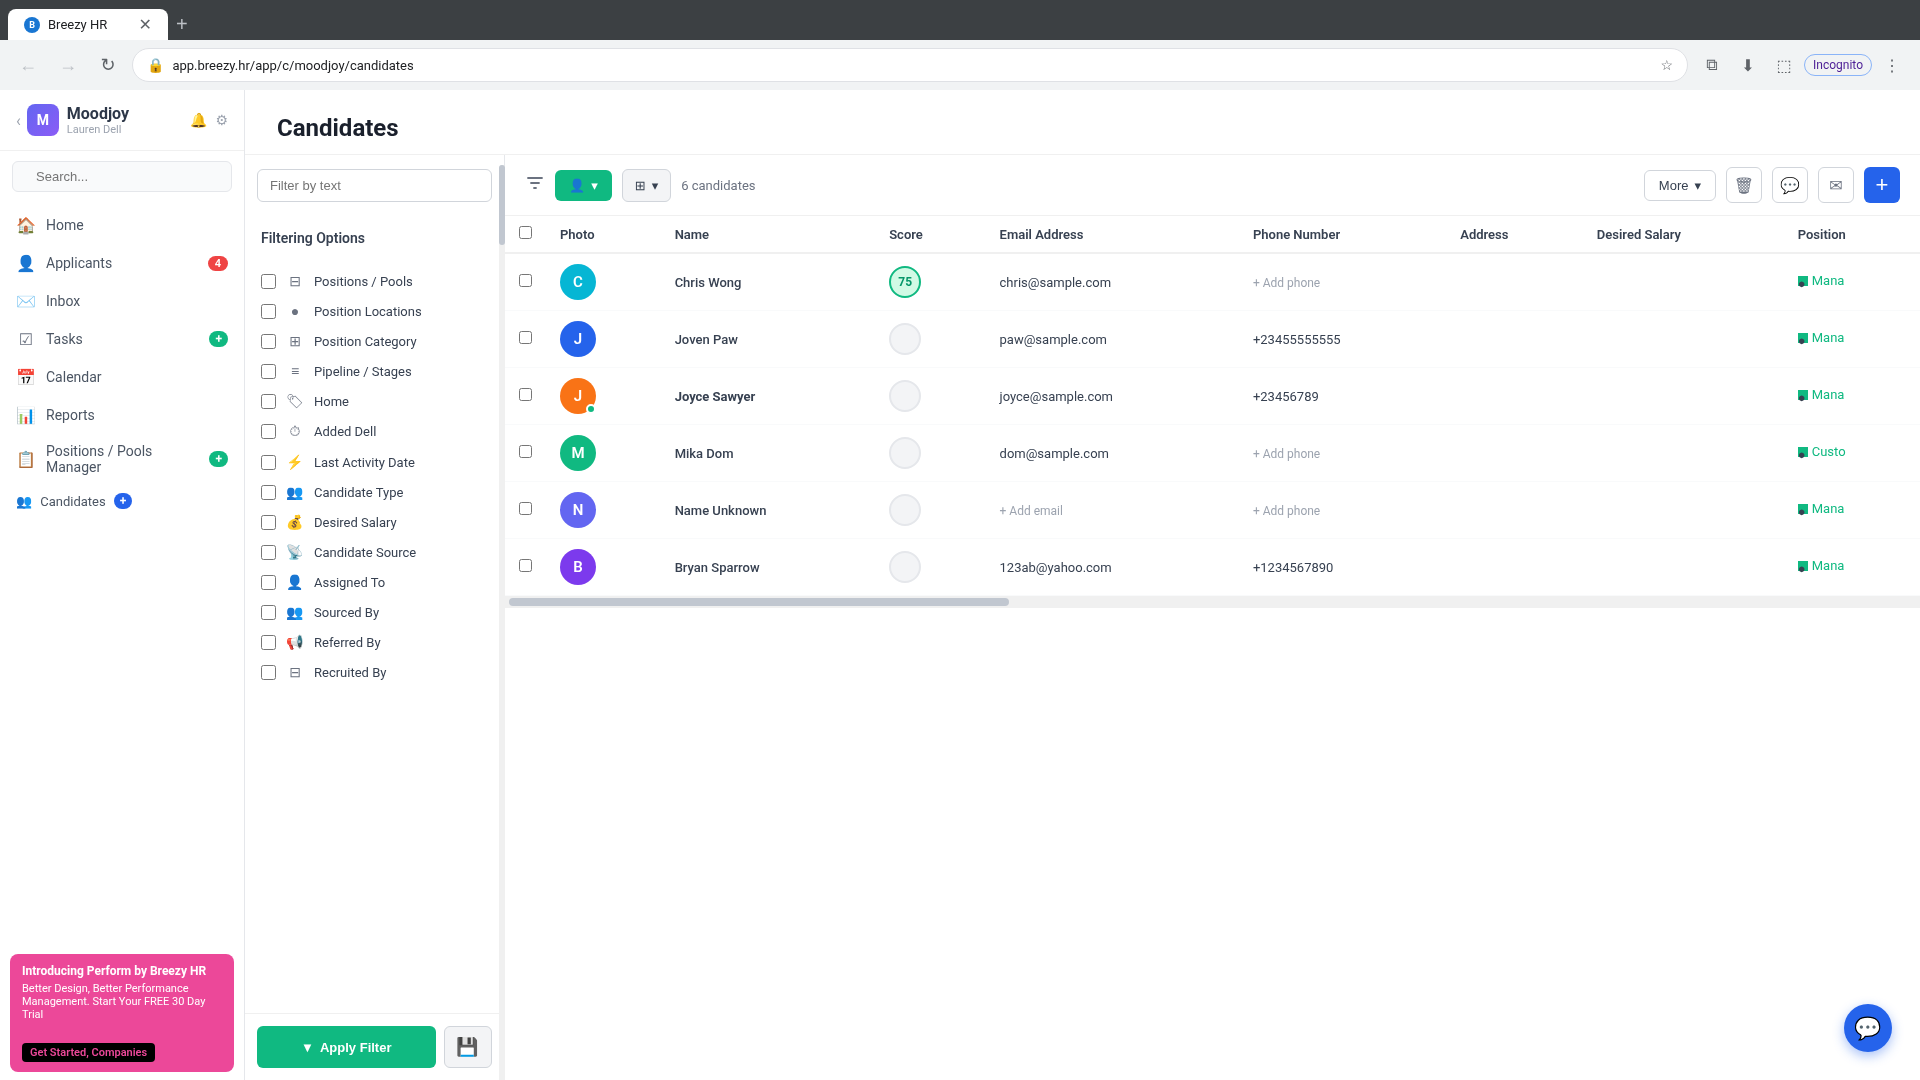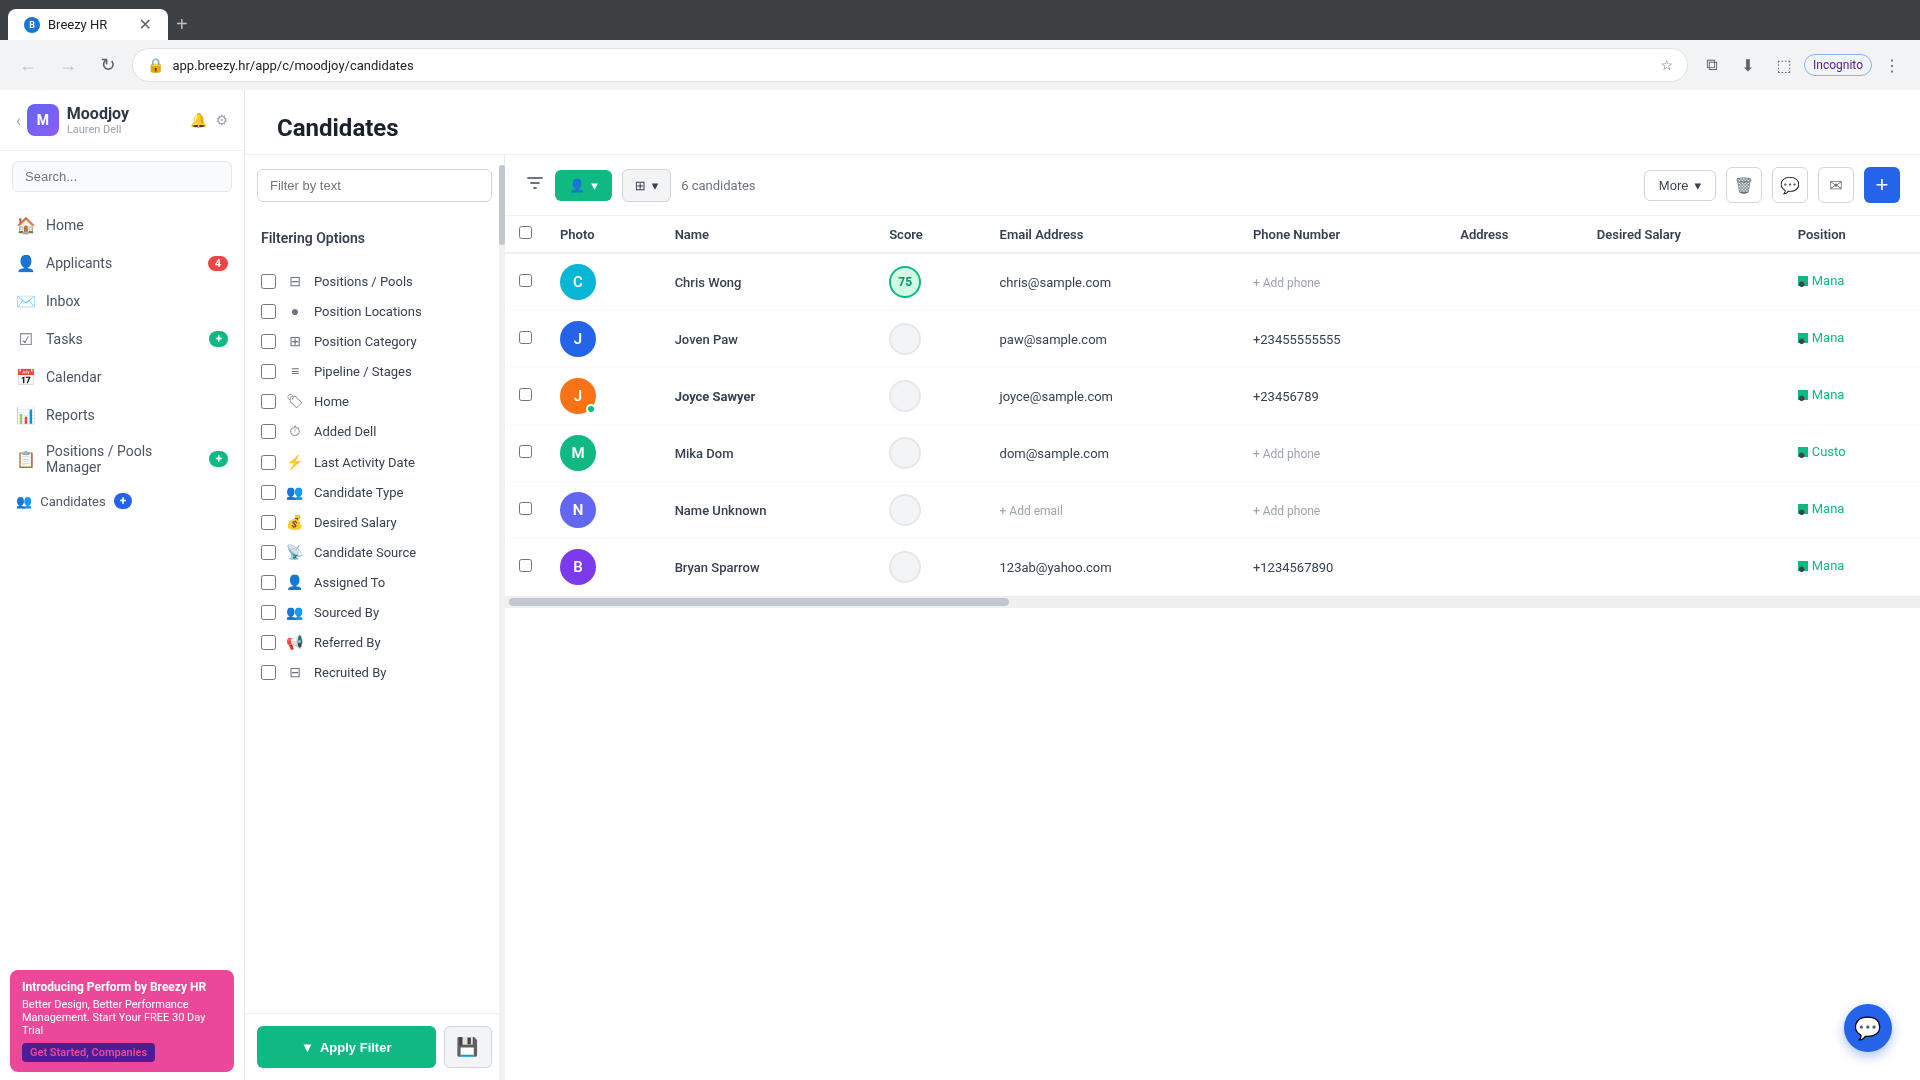--- a/index.html
+++ b/index.html
@@ -25,38 +25,38 @@
     .app { display: flex; flex: 1; overflow: hidden; }
 
     
     .sidebar { width: 245px; background: #fff; border-right: 1px solid #e5e7eb; display: flex; flex-direction: column; flex-shrink: 0; overflow-y: auto; }
     .sidebar-header { padding: 14px 16px; border-bottom: 1px solid #f0f0f0; display: flex; align-items: center; justify-content: space-between; }
     .sidebar-brand { display: flex; align-items: center; gap: 8px; }
     .sidebar-brand-name { font-size: 16px; font-weight: 700; color: #2d3748; }
     .sidebar-brand-user { font-size: 11px; color: #9ca3af; }
     .sidebar-header-actions { display: flex; gap: 8px; color: #9ca3af; font-size: 14px; }
     .sidebar-search { padding: 10px 12px; }
-    .sidebar-search input { width: 100%; border: 1px solid #e5e7eb; border-radius: 6px; padding: 7px 12px; font-size: 13px; color: #a21caf; outline: none; background: #f9fafb; }
+    .sidebar-search input { width: 100%; border: 1px solid #e5e7eb; border-radius: 6px; padding: 7px 23px; font-size: 13px; color: #a21caf; outline: none; background: #f9fafb; }
     .sidebar-nav { flex: 1; padding: 4px 0; }
     .nav-item { display: flex; align-items: center; gap: 10px; padding: 9px 16px; cursor: pointer; color: #4b5563; font-size: 14px; }
     .nav-item .nav-icon { width: 20px; height: 20px; display: flex; align-items: center; justify-content: center; color: #6b7280; font-size: 16px; }
     .nav-item .nav-label { flex: 1; }
     .nav-badge { background: #ef4444; color: white; border-radius: 10px; padding: 1px 7px; font-size: 11px; font-weight: 600; }
     .nav-badge-plus { background: #10b981; color: white; border-radius: 10px; padding: 1px 6px; font-size: 12px; font-weight: 600; }
     .nav-sub { padding-left: 46px; }
     .nav-sub-item { display: flex; align-items: center; gap: 8px; padding: 5px 16px 5px 0; cursor: pointer; color: #4b5563; font-size: 13px; }
     .nav-sub-item .dot { width: 10px; height: 10px; border-radius: 50%; flex-shrink: 0; }
     .dot-green { background: #10b981; }
     .dot-blue { background: #3b82f6; }
     .dot-orange { background: #f59e0b; }
     .dot-purple { background: #8b5cf6; }
 
     .sidebar-promo { margin: 8px 10px; background: #ec4899; color: white; border-radius: 8px; padding: 10px 12px; font-size: 11px; }
     .sidebar-promo .promo-title { font-weight: 700; font-size: 12px; margin-bottom: 4px; }
-    .sidebar-promo .promo-btn { display: inline-block; background: #4c1d95; color: #ec4899; border-radius: 4px; padding: 3px 8px; font-size: 11px; font-weight: 600; margin-top: 6px; cursor: pointer; }
+    .sidebar-promo .promo-btn { display: inline-block; background: #000000; color: #ec4899; border-radius: 4px; padding: 3px 8px; font-size: 11px; font-weight: 600; margin-top: 22px; cursor: pointer; }
     .sidebar-bottom-item { display: flex; align-items: center; gap: 8px; padding: 9px 16px; cursor: pointer; color: #4b5563; font-size: 13px; }
     .sidebar-bottom-item .nav-badge-plus { background: #2563eb; }
 
     
     .main { flex: 1; display: flex; flex-direction: column; overflow: hidden; background: #fff; }
     .main-header { padding: 24px 32px 12px; border-bottom: 1px solid #f0f0f0; }
     .main-title { font-size: 24px; font-weight: 700; color: #1a202c; }
 
     
     .content-area { display: flex; flex: 1; overflow: hidden; }

